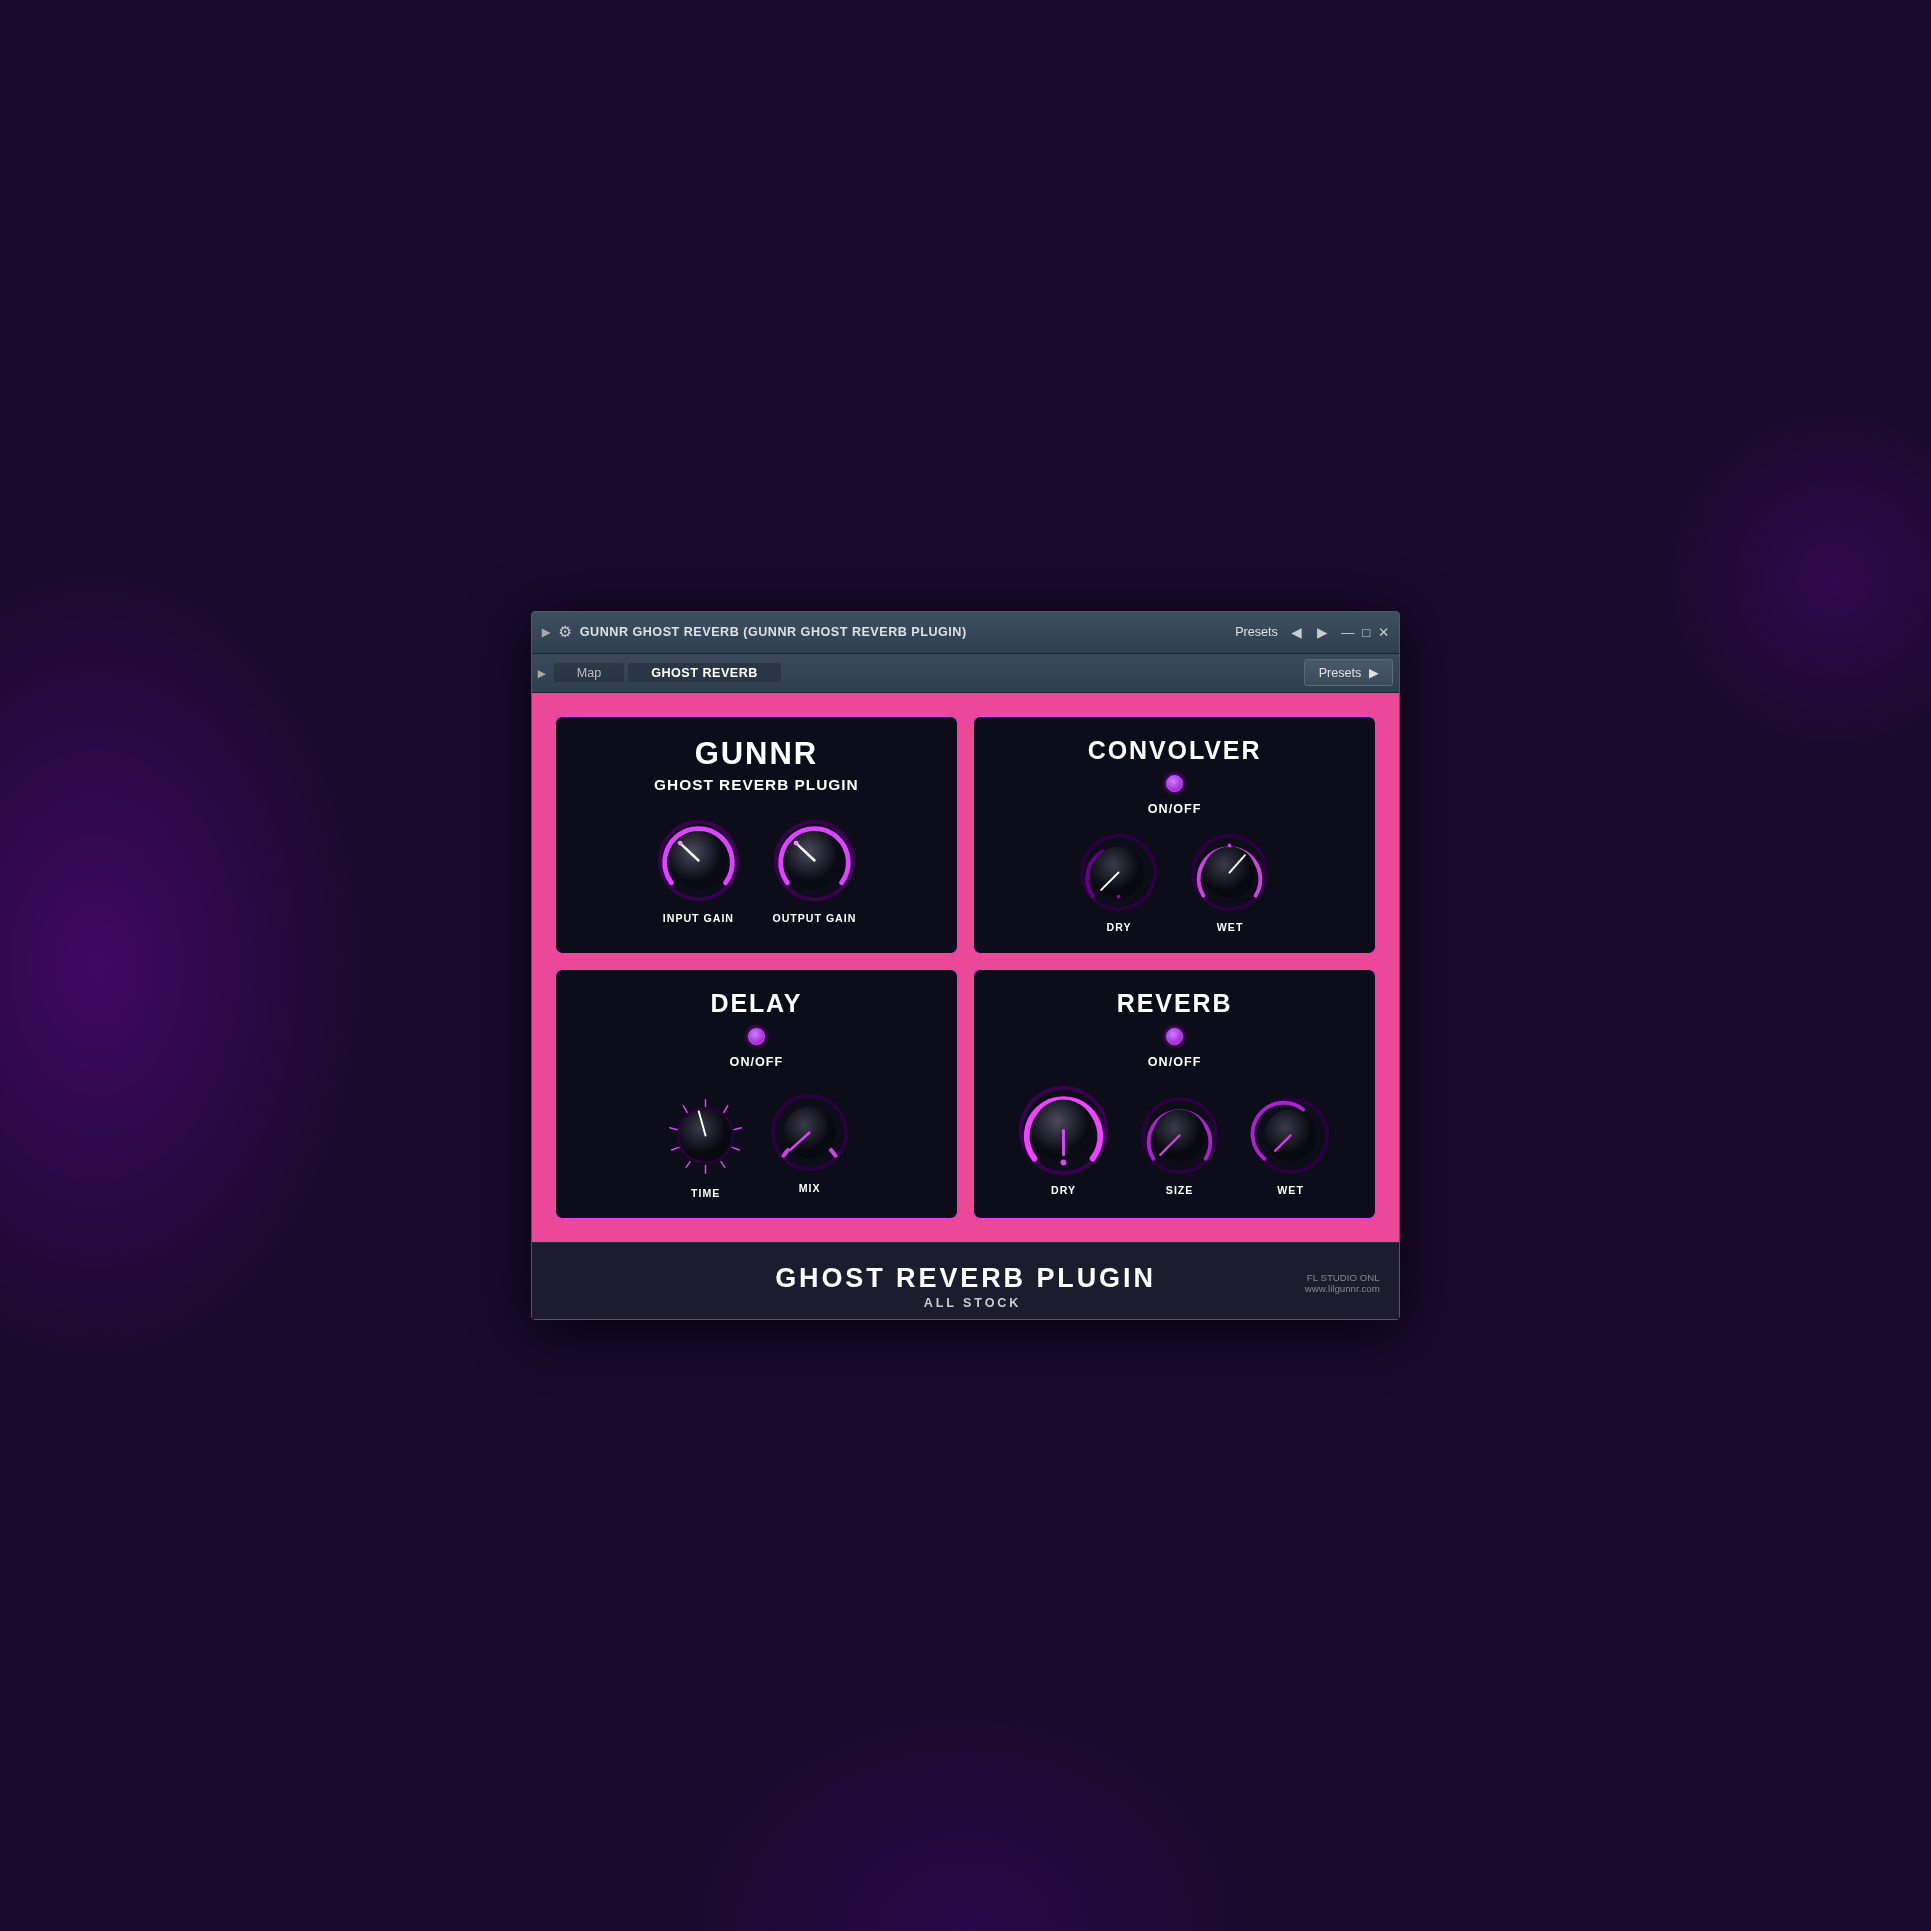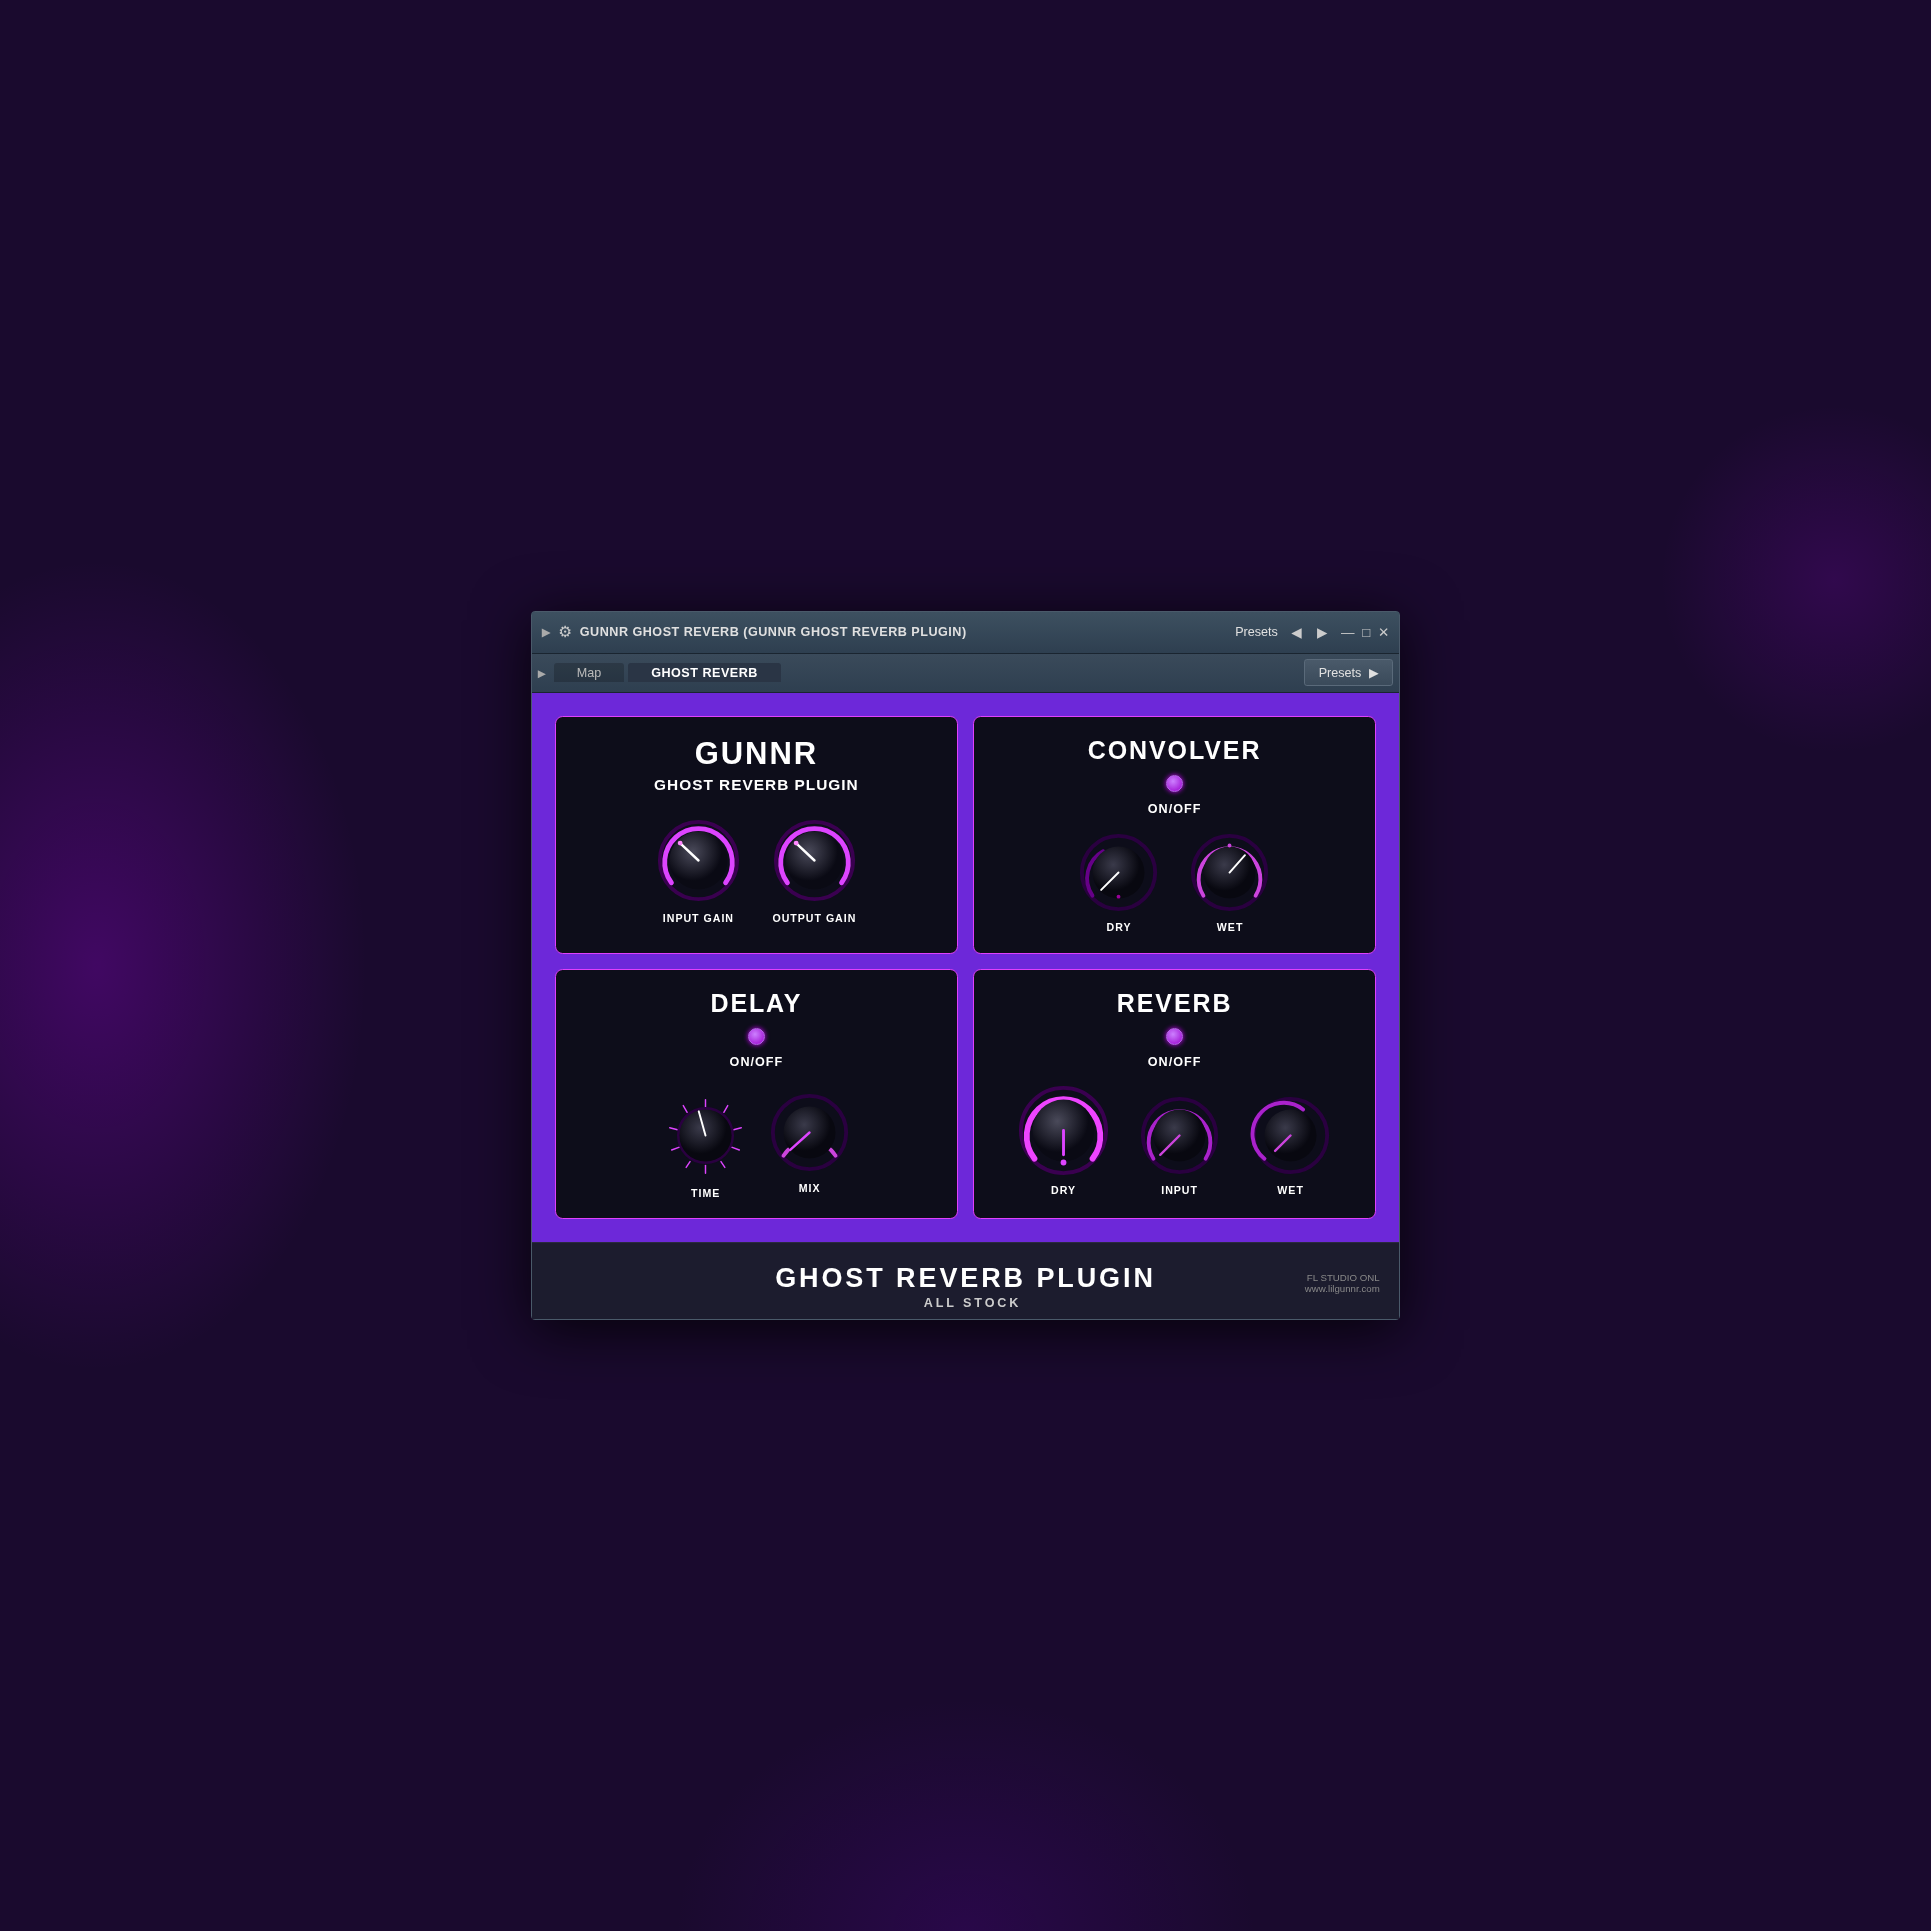--- a/index.html
+++ b/index.html
@@ -166,21 +166,21 @@
       border-radius: 2.9px;
       cursor: pointer;
       height: 27px;
       display: flex;
       align-items: center;
       gap: 7.7px;
     }
 
     
     .main-content {
-      background: #6d28d9;
+      background: #ec4899;
       padding: 23px;
       display: grid;
       grid-template-columns: 1fr 1fr;
       gap: 15.4px;
     }
 
     .panel {
       background: #0d0d1a;
       border: 1.9px solid #e040fb;
       border-radius: 7.7px;
@@ -567,21 +567,21 @@
               <path d="M 15 66 A 32 32 0 1 1 69 66" fill="none" stroke="#aa22cc" stroke-width="4" stroke-linecap="round"></path>
               <radialGradient id="krs1" cx="40%" cy="35%">
                 <stop offset="0%" stop-color="#3a3a4a"></stop>
                 <stop offset="100%" stop-color="#080810"></stop>
               </radialGradient>
               <circle cx="42" cy="42" r="27" fill="url(#krs1)"></circle>
 
               <line x1="42" y1="42" x2="22" y2="62" stroke="#cc44dd" stroke-width="2.5" stroke-linecap="round"></line>
             </svg>
           </div>
-          <div class="knob-label">INPUT</div>
+          <div class="knob-label">SIZE</div>
         </div>
 
         <div class="knob-group">
           <div class="knob-container">
             <svg class="knob-svg" width="82" height="82" viewBox="0 0 85 85">
               <circle cx="42" cy="42" r="38" fill="none" stroke="#2a0040" stroke-width="4"></circle>
               <path d="M 15 66 A 32 32 0 0 1 55 15" fill="none" stroke="#aa22cc" stroke-width="4" stroke-linecap="round"></path>
               <radialGradient id="krw1" cx="40%" cy="35%">
                 <stop offset="0%" stop-color="#3a3a4a"></stop>
                 <stop offset="100%" stop-color="#080810"></stop>

